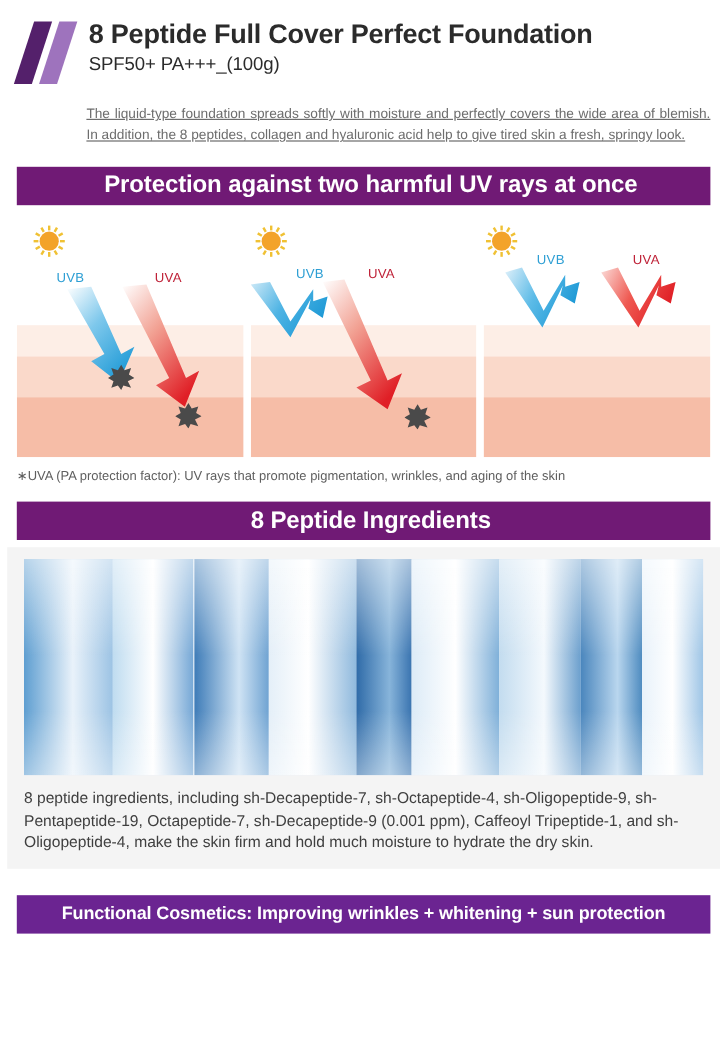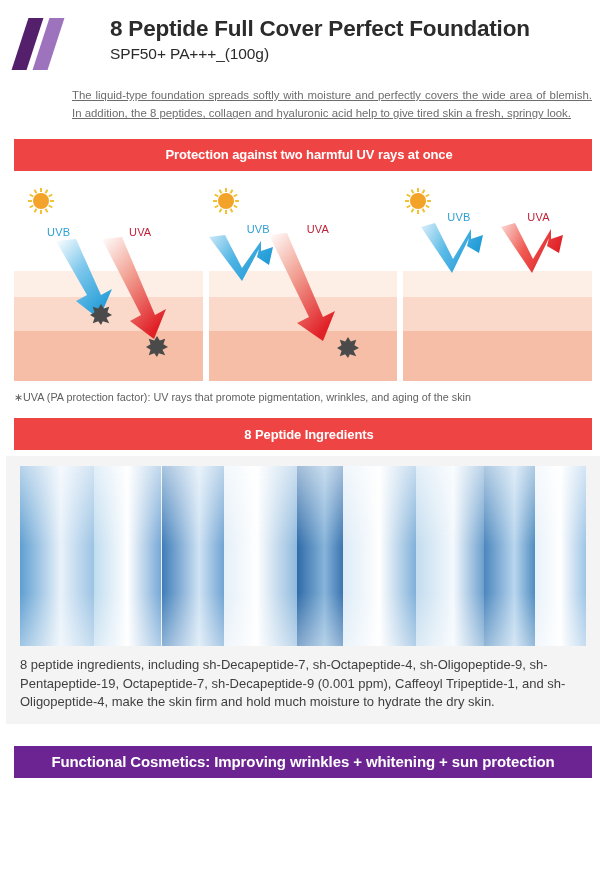--- a/index.html
+++ b/index.html
@@ -6,21 +6,21 @@
   html, body {
     width: 606px; height: 879px;
     background: #ffffff;
     font-family: "Liberation Sans", sans-serif;
     color: #3a3a3a;
     overflow: hidden;
   }
   .page { position: relative; width: 606px; height: 879px; }
 
   
-  .header { display: flex; padding: 14px 14px 0 14px; gap: 36px; }
+  .header { display: flex; padding: 14px 14px 0 14px; }
   .logo-mark {
     width: 54px; height: 56px; flex: 0 0 54px;
     position: relative; margin-right: 6px;
   }
   .logo-mark i {
     position: absolute; top: 4px;
     width: 15px; height: 52px;
     transform: skewX(-18deg);
     display: block;
   }
@@ -41,21 +41,21 @@
     text-align: justify;
     text-decoration: underline;
   }
 
   
   .banner {
     margin: 0 14px; height: 32px;
     display: flex; align-items: center; justify-content: center;
     color: #ffffff; font-weight: bold; letter-spacing: -0.1px;
   }
-  .banner-light { background: #ef4444; font-size: 13px; padding-left: 12px; }
+  .banner-light { background: #701a75; font-size: 20px; padding-left: 12px; }
   .banner-dark  { background: #6b2491; font-size: 15px; }
 
   
   .uv-section { margin: 10px 14px 0 14px; }
   .uv-panels { display: flex; gap: 6px; height: 200px; }
   .uv-panel {
     position: relative; flex: 1; background: #ffffff; overflow: hidden;
   }
   .skin {
     position: absolute; left: 0; right: 0; bottom: 0; height: 110px;

